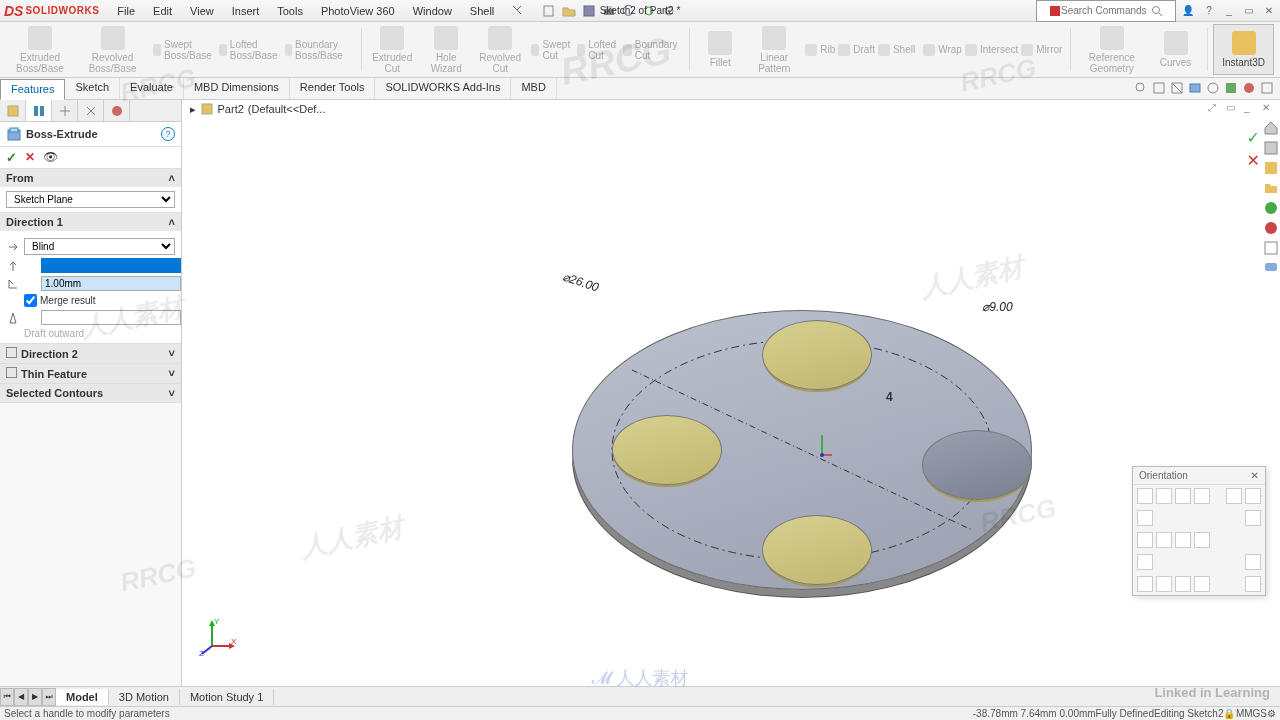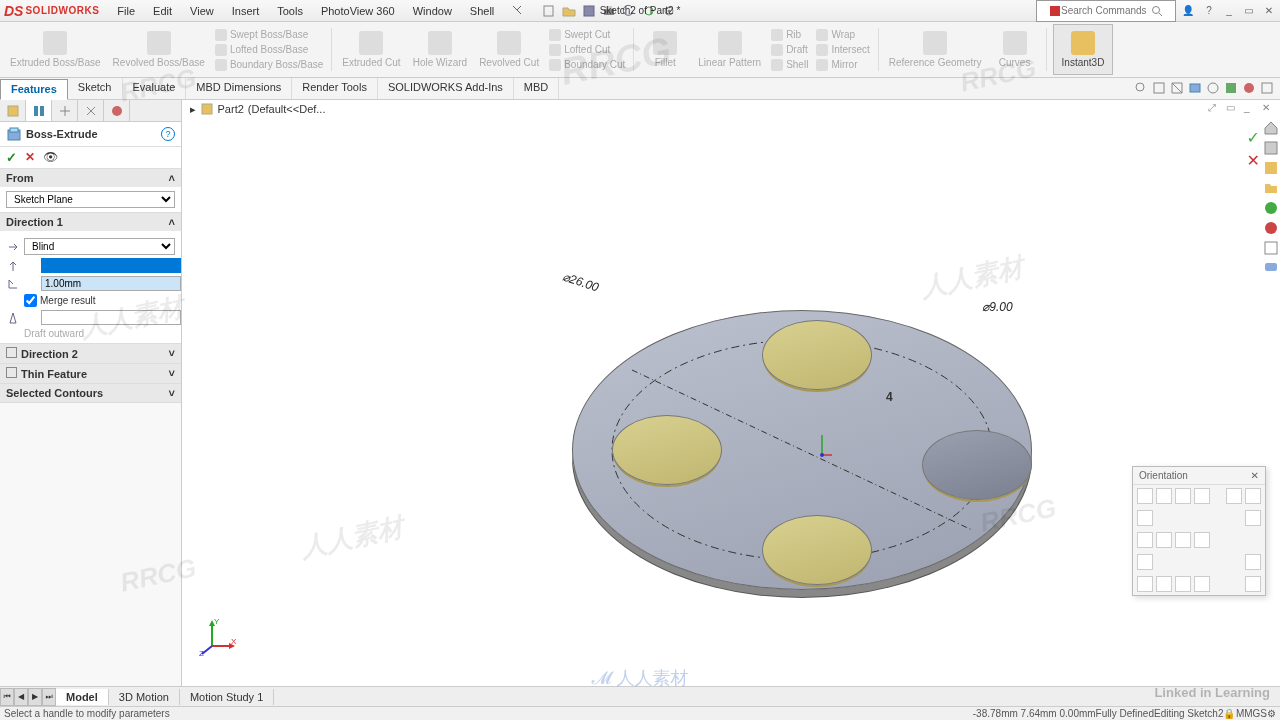--- a/index.html
+++ b/index.html
@@ -17,31 +17,31 @@
 .doc-title { position:absolute; left:50%; transform:translateX(-50%); font-size:10px; }
 .titlebar-right { margin-left:auto; display:flex; align-items:center; gap:6px; }
 .search-box { width:140px; height:22px; border:1px solid #999; background:#fff; display:flex; align-items:center; padding:0 12px; }
 .search-box input { border:none; outline:none; width:100%; font-size:10px; color:#888; }
 .winbtn { width:14px; height:14px; display:inline-flex; align-items:center; justify-content:center; font-size:10px; color:#666; }
 
 
 .ribbon { height:56px; background:#f4f4f4; border-bottom:1px solid #ccc; display:flex; padding:2px 6px; gap:4px; }
 .ribbon-group { display:flex; flex-direction:column; align-items:center; justify-content:center; padding:0 4px; color:#aaa; min-width:50px; }
 .ribbon-group.big { font-size:10px; text-align:center; }
-.ribbon-list { display:flex; flex-direction:column; gap:3px; padding:4px 2px; color:#aaa; font-size:10px; justify-content:center; }
+.ribbon-list { display:flex; flex-direction:row; gap:3px; padding:4px 2px; color:#aaa; font-size:10px; justify-content:center; }
 .ribbon-list div { display:flex; align-items:center; gap:3px; }
 .ribbon-sep { width:1px; background:#ddd; margin:4px 2px; }
 .ribbon .ico-sm { width:12px; height:12px; background:#ddd; border-radius:2px; display:inline-block; }
 .ribbon .ico-lg { width:24px; height:24px; background:#ddd; border-radius:3px; margin-bottom:2px; }
 .instant3d { background:#e8e8e8; border:1px solid #bbb; padding:4px 8px; display:flex; flex-direction:column; align-items:center; justify-content:center; font-size:10px; color:#444; }
 
 
 .feature-tabs { height:22px; background:#f4f4f4; border-bottom:1px solid #ccc; display:flex; }
 .feature-tabs div { padding:3px 10px; border-right:1px solid #ddd; font-size:11px; cursor:pointer; }
-.feature-tabs div.active { background:#fff; border:1px solid #999; border-bottom:1px solid #fff; font-weight:bold; color:#0066aa; position:relative; top:1px; }
+.feature-tabs div.active { background:#fff; border:1px solid #999; border-bottom:1px solid #fff; font-weight:normal; color:#0066aa; position:relative; top:1px; }
 
 
 .main { display:flex; height:596px; }
 .sidebar { width:182px; background:#f8f8f8; border-right:1px solid #ccc; display:flex; flex-direction:column; }
 .side-tabs { height:22px; display:flex; border-bottom:1px solid #ccc; background:#eee; }
 .side-tabs div { width:26px; border-right:1px solid #ccc; display:flex; align-items:center; justify-content:center; }
 .side-tabs div.active { background:#fff; }
 
 .pm-header { display:flex; align-items:center; padding:4px 6px; border-bottom:1px solid #ddd; background:#fff; }
 .pm-header .ico { width:16px; height:16px; margin-right:4px; }

